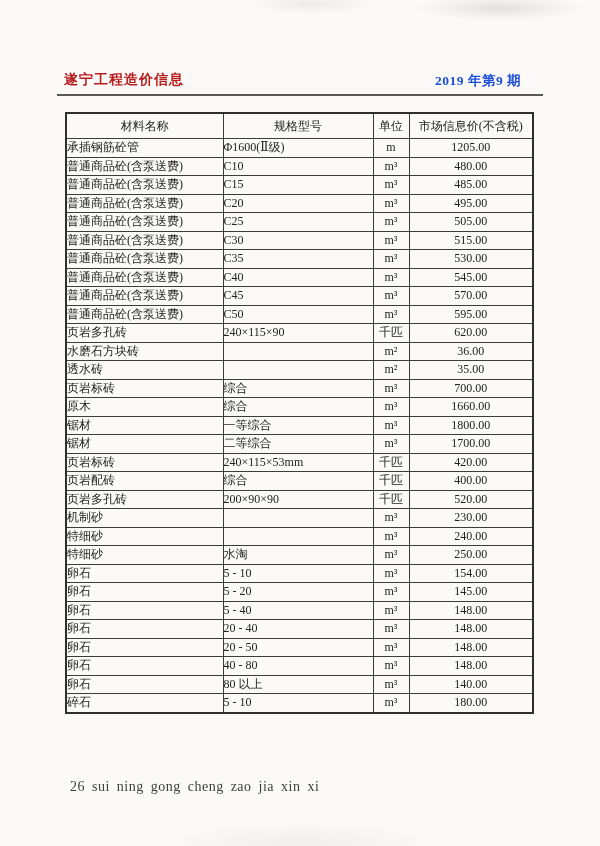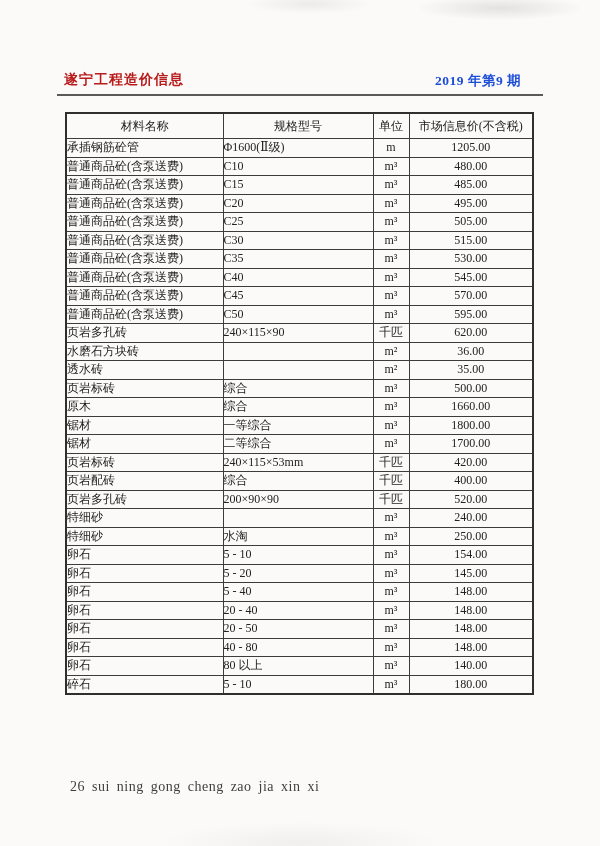--- a/index.html
+++ b/index.html
@@ -202,21 +202,21 @@
       <tr>
         <td class="c0">透水砖</td>
         <td class="c1"></td>
         <td class="c2">m²</td>
         <td class="c3">35.00</td>
       </tr>
       <tr>
         <td class="c0">页岩标砖</td>
         <td class="c1">综合</td>
         <td class="c2">m³</td>
-        <td class="c3">500.00</td>
+        <td class="c3">700.00</td>
       </tr>
       <tr>
         <td class="c0">原木</td>
         <td class="c1">综合</td>
         <td class="c2">m³</td>
         <td class="c3">1660.00</td>
       </tr>
       <tr>
         <td class="c0">锯材</td>
         <td class="c1">一等综合</td>
@@ -241,20 +241,26 @@
         <td class="c2">千匹</td>
         <td class="c3">400.00</td>
       </tr>
       <tr>
         <td class="c0">页岩多孔砖</td>
         <td class="c1">200×90×90</td>
         <td class="c2">千匹</td>
         <td class="c3">520.00</td>
       </tr>
       <tr>
+        <td class="c0">机制砂</td>
+        <td class="c1"></td>
+        <td class="c2">m³</td>
+        <td class="c3">230.00</td>
+      </tr>
+      <tr>
         <td class="c0">特细砂</td>
         <td class="c1"></td>
         <td class="c2">m³</td>
         <td class="c3">240.00</td>
       </tr>
       <tr>
         <td class="c0">特细砂</td>
         <td class="c1">水淘</td>
         <td class="c2">m³</td>
         <td class="c3">250.00</td>

